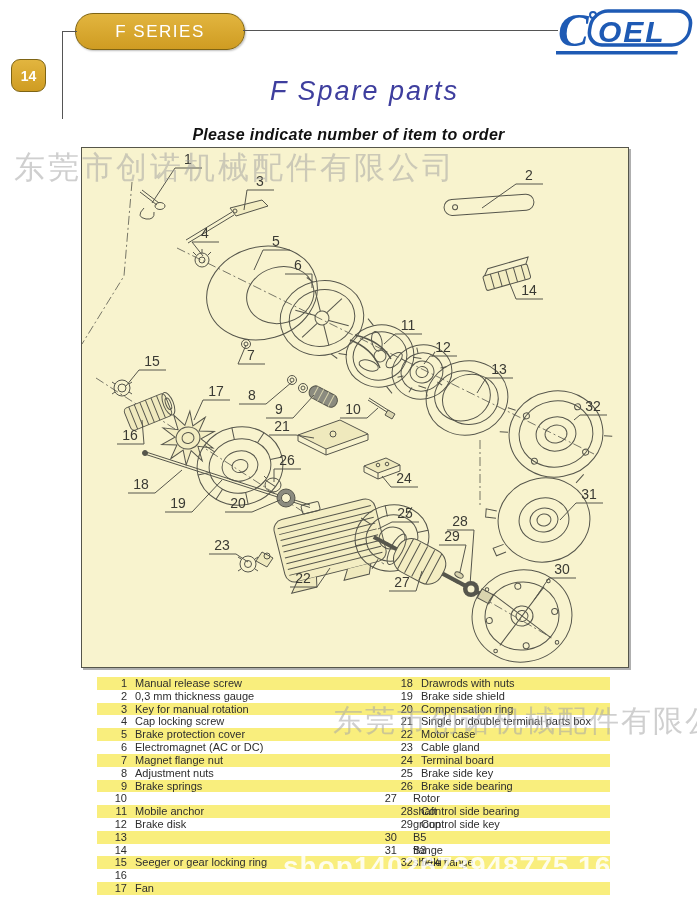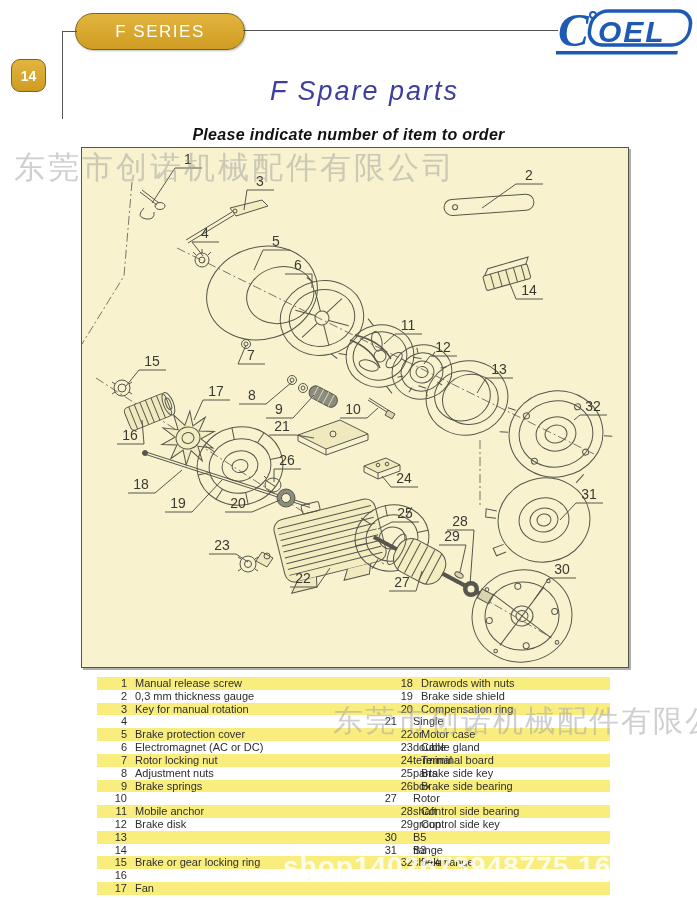--- a/index.html
+++ b/index.html
@@ -404,20 +404,21 @@
         <div class="pnum">3</div>
         <div class="pgap"></div>
         <div class="pname">Key for manual rotation</div>
         <div class="pnum">20</div>
         <div class="pgap"></div>
         <div class="pname">Compensation ring</div>
       </div>
       <div class="prow">
         <div class="pnum">4</div>
         <div class="pgap"></div>
+        <div class="pname">Cap locking screw</div>
         <div class="pnum">21</div>
         <div class="pgap"></div>
         <div class="pname">Single or double terminal parts box</div>
       </div>
       <div class="prow yellow">
         <div class="pnum">5</div>
         <div class="pgap"></div>
         <div class="pname">Brake protection cover</div>
         <div class="pnum">22</div>
         <div class="pgap"></div>
@@ -427,21 +428,21 @@
         <div class="pnum">6</div>
         <div class="pgap"></div>
         <div class="pname">Electromagnet (AC or DC)</div>
         <div class="pnum">23</div>
         <div class="pgap"></div>
         <div class="pname">Cable gland</div>
       </div>
       <div class="prow yellow">
         <div class="pnum">7</div>
         <div class="pgap"></div>
-        <div class="pname">Rotor locking nut</div>
+        <div class="pname">Magnet flange nut</div>
         <div class="pnum">24</div>
         <div class="pgap"></div>
         <div class="pname">Terminal board</div>
       </div>
       <div class="prow">
         <div class="pnum">8</div>
         <div class="pgap"></div>
         <div class="pname">Adjustment nuts</div>
         <div class="pnum">25</div>
         <div class="pgap"></div>
@@ -488,21 +489,21 @@
       <div class="prow">
         <div class="pnum">14</div>
         <div class="pgap"></div>
         <div class="pnum">31</div>
         <div class="pgap"></div>
         <div class="pname">B3 shield</div>
       </div>
       <div class="prow yellow">
         <div class="pnum">15</div>
         <div class="pgap"></div>
-        <div class="pname">Brake or gear locking ring</div>
+        <div class="pname">Seeger or gear locking ring</div>
         <div class="pnum">32</div>
         <div class="pgap"></div>
         <div class="pname">B14 flange</div>
       </div>
       <div class="prow">
         <div class="pnum">16</div>
         <div class="pgap"></div>
         <div class="pnum"></div>
         <div class="pgap"></div>
         <div class="pname"></div>

